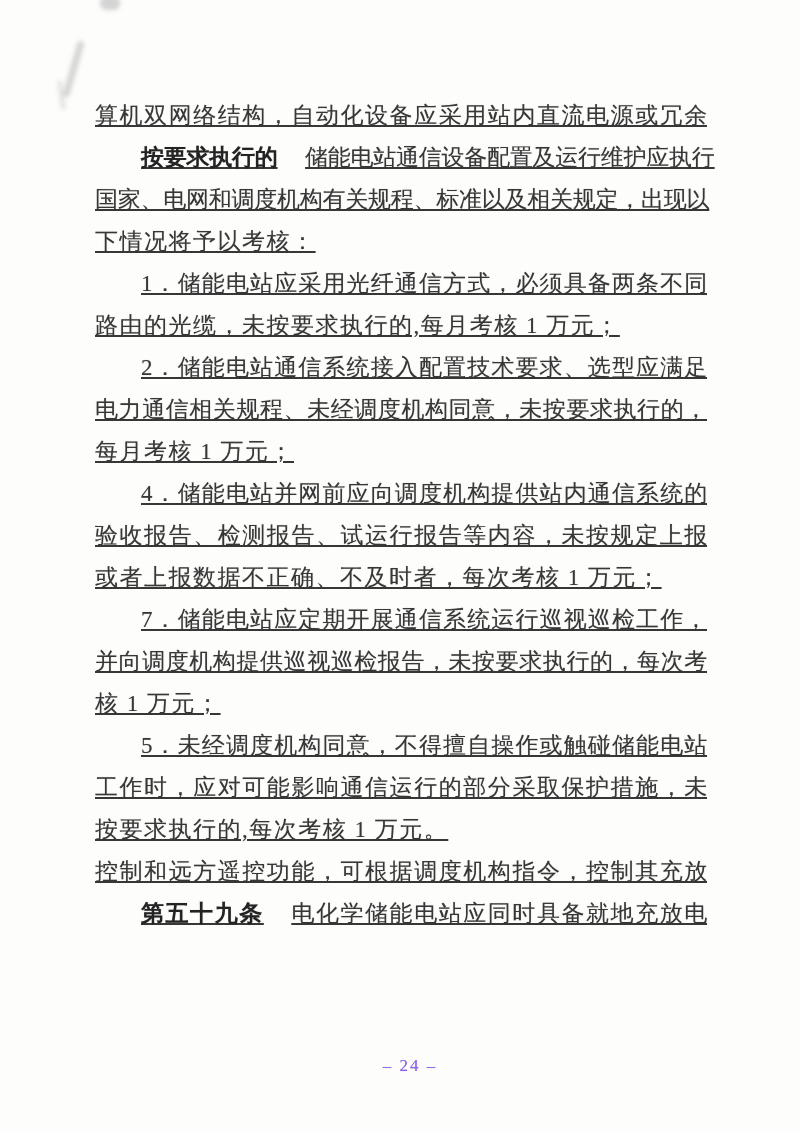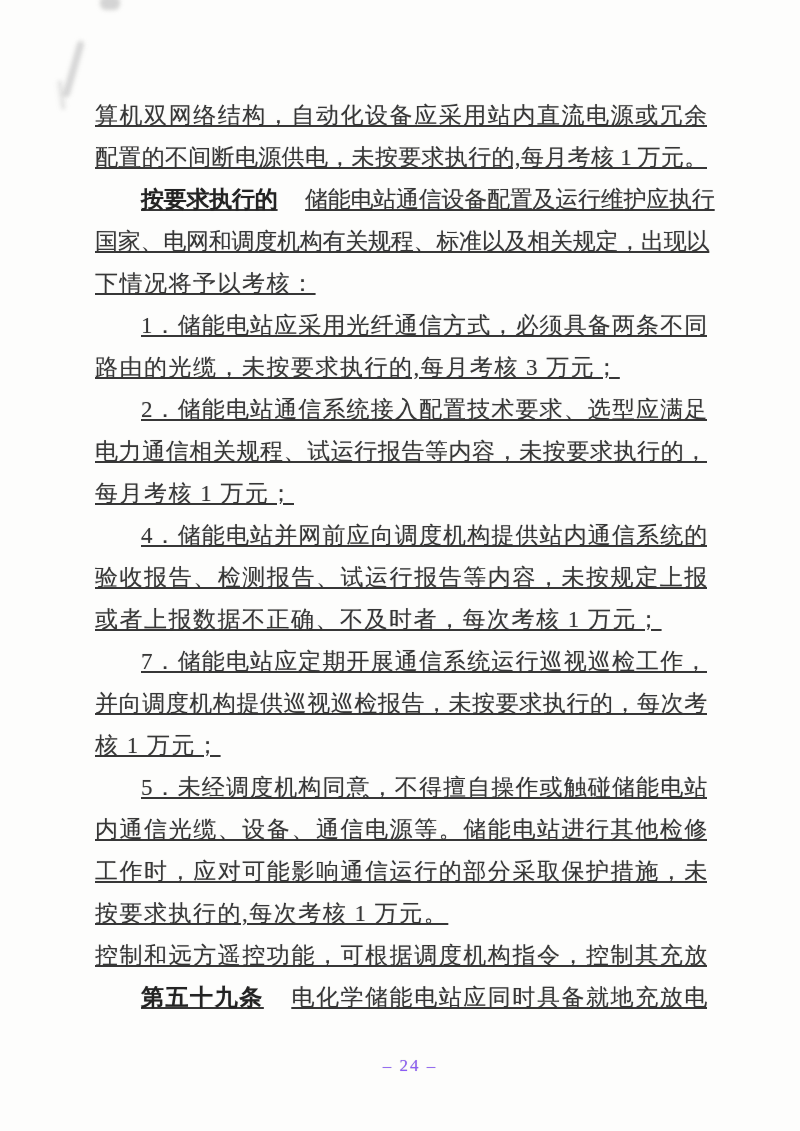--- a/index.html
+++ b/index.html
@@ -90,37 +90,35 @@
 <body>
 
 <div class="page">
 
   <div class="artifact a1"></div>
   <div class="artifact a2"></div>
   <div class="artifact a3"></div>
 
   <main class="text-block">
     <p class="line fill">算机双网络结构，自动化设备应采用站内直流电源或冗余</p>
-    <p class="line fill">配置的不间断电源供电，未按要求执行的,每月考核 1 万元。</p>
     <p class="line fill indent"><span class="term">按要求执行的</span><span>储能电站通信设备配置及运行维护应执行</span></p>
     <p class="line fill">国家、电网和调度机构有关规程、标准以及相关规定，出现以</p>
     <p class="line end">下情况将予以考核：</p>
     <p class="line fill indent">1．储能电站应采用光纤通信方式，必须具备两条不同</p>
-    <p class="line end">路由的光缆，未按要求执行的,每月考核 3 万元；</p>
+    <p class="line end">路由的光缆，未按要求执行的,每月考核 1 万元；</p>
     <p class="line fill indent">2．储能电站通信系统接入配置技术要求、选型应满足</p>
-    <p class="line fill">电力通信相关规程、试运行报告等内容，未按要求执行的，</p>
+    <p class="line fill">电力通信相关规程、未经调度机构同意，未按要求执行的，</p>
     <p class="line end">每月考核 1 万元；</p>
     <p class="line fill indent">4．储能电站并网前应向调度机构提供站内通信系统的</p>
     <p class="line fill">验收报告、检测报告、试运行报告等内容，未按规定上报</p>
     <p class="line end">或者上报数据不正确、不及时者，每次考核 1 万元；</p>
     <p class="line fill indent">7．储能电站应定期开展通信系统运行巡视巡检工作，</p>
     <p class="line fill">并向调度机构提供巡视巡检报告，未按要求执行的，每次考</p>
     <p class="line end">核 1 万元；</p>
     <p class="line fill indent">5．未经调度机构同意，不得擅自操作或触碰储能电站</p>
-    <p class="line fill">内通信光缆、设备、通信电源等。储能电站进行其他检修</p>
     <p class="line fill">工作时，应对可能影响通信运行的部分采取保护措施，未</p>
     <p class="line end">按要求执行的,每次考核 1 万元。</p>
     <p class="line fill">控制和远方遥控功能，可根据调度机构指令，控制其充放</p>
     <p class="line fill indent"><span class="term">第五十九条</span><span>电化学储能电站应同时具备就地充放电</span></p>
   </main>
 
   <footer class="footer">
     <span>– 24 –</span>
   </footer>
 

